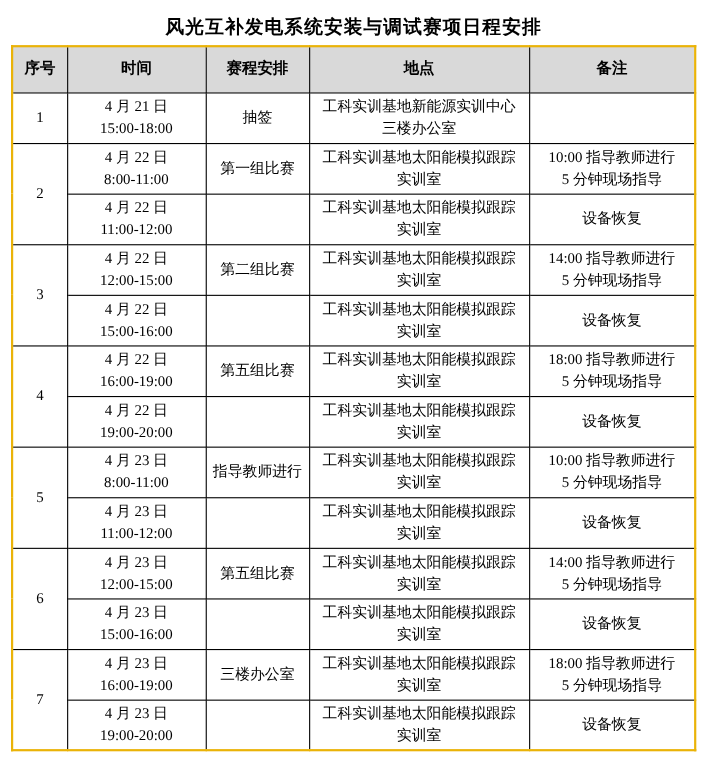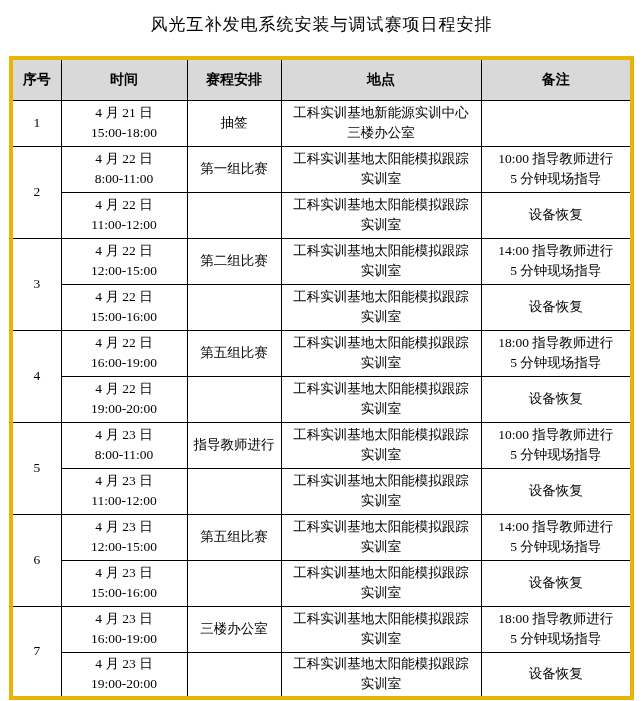--- a/index.html
+++ b/index.html
@@ -5,32 +5,32 @@
   * { margin: 0; padding: 0; box-sizing: border-box; }
   html, body {
     width: 643px;
     background: #ffffff;
     color: #000000;
     font-family: "Liberation Serif", "DejaVu Serif", serif;
   }
   body { height: 701px; overflow: hidden; }
   .page-title {
     text-align: center;
-    font-weight: normal;
+    font-weight: bold;
     font-size: 17px;
     padding-top: 13px;
-    margin-bottom: 20px;
+    margin-bottom: 5px;
     letter-spacing: 1px;
   }
   table.schedule {
     border-collapse: collapse;
     table-layout: fixed;
     width: 621px;
     margin: 0 auto;
-    border: 4px solid #eab308;
+    border: 2px solid #eab308;
   }
   .schedule th, .schedule td {
     border: 1px solid #000000;
     text-align: center;
     vertical-align: middle;
     font-size: 13.5px;
     line-height: 20px;
     white-space: pre-line;
     padding: 1px 2px;
     overflow: hidden;

